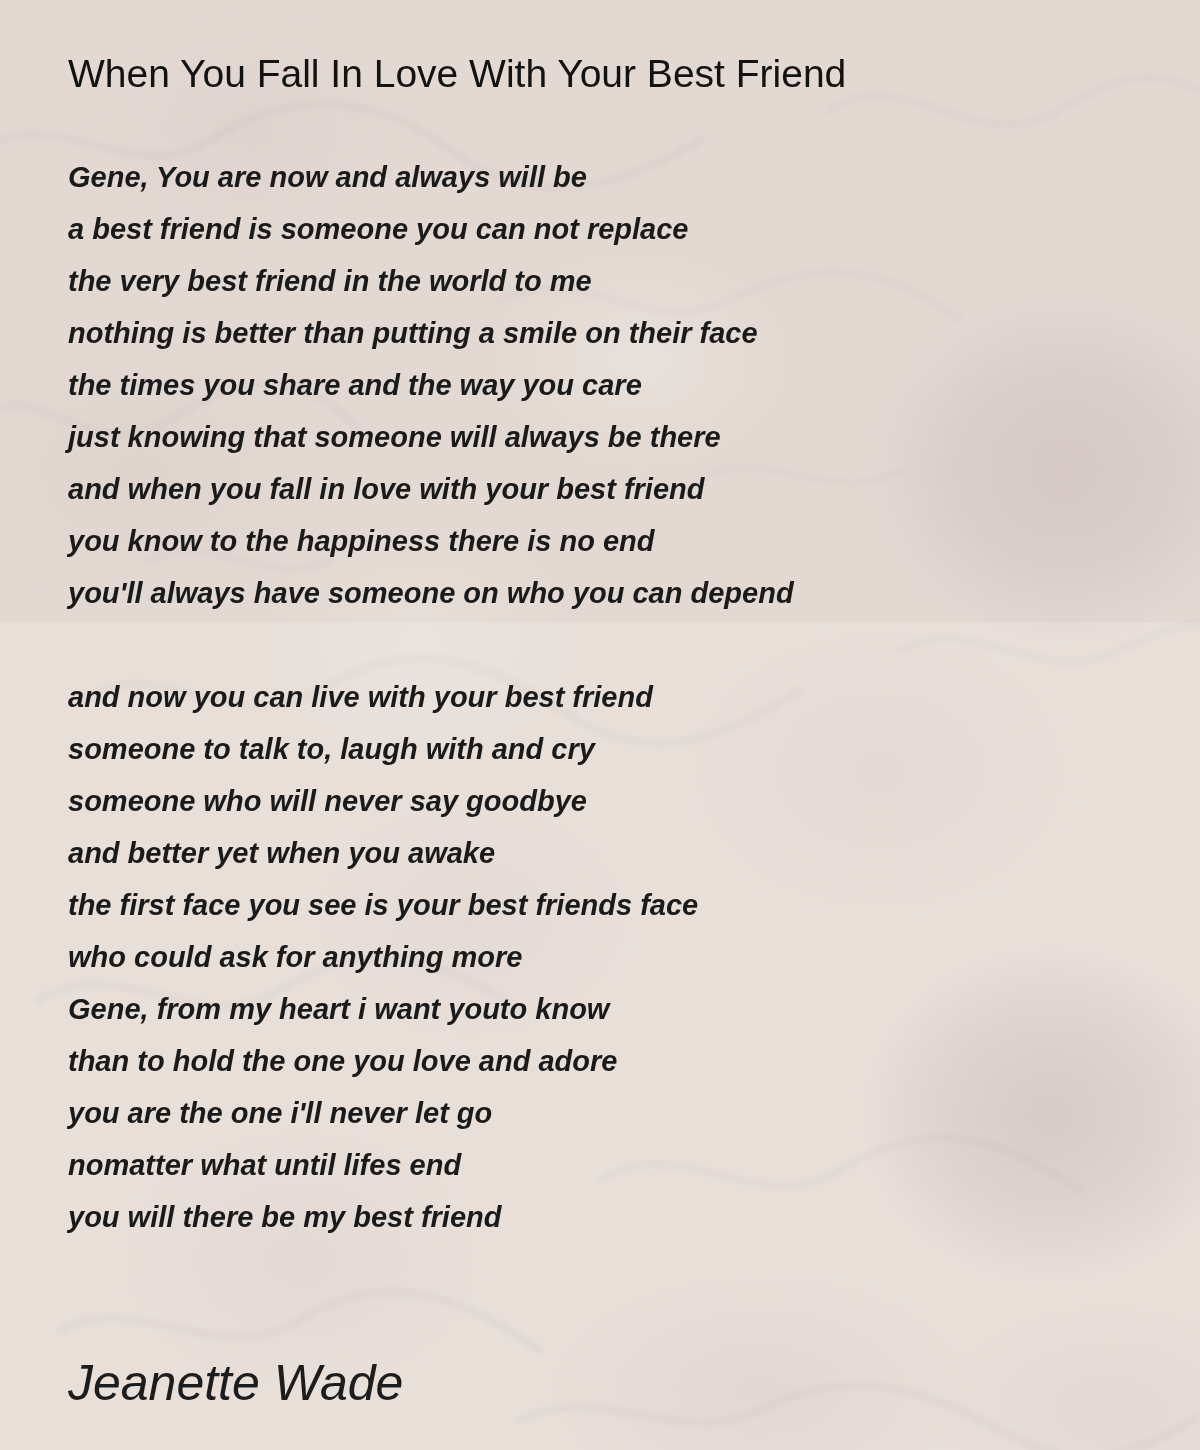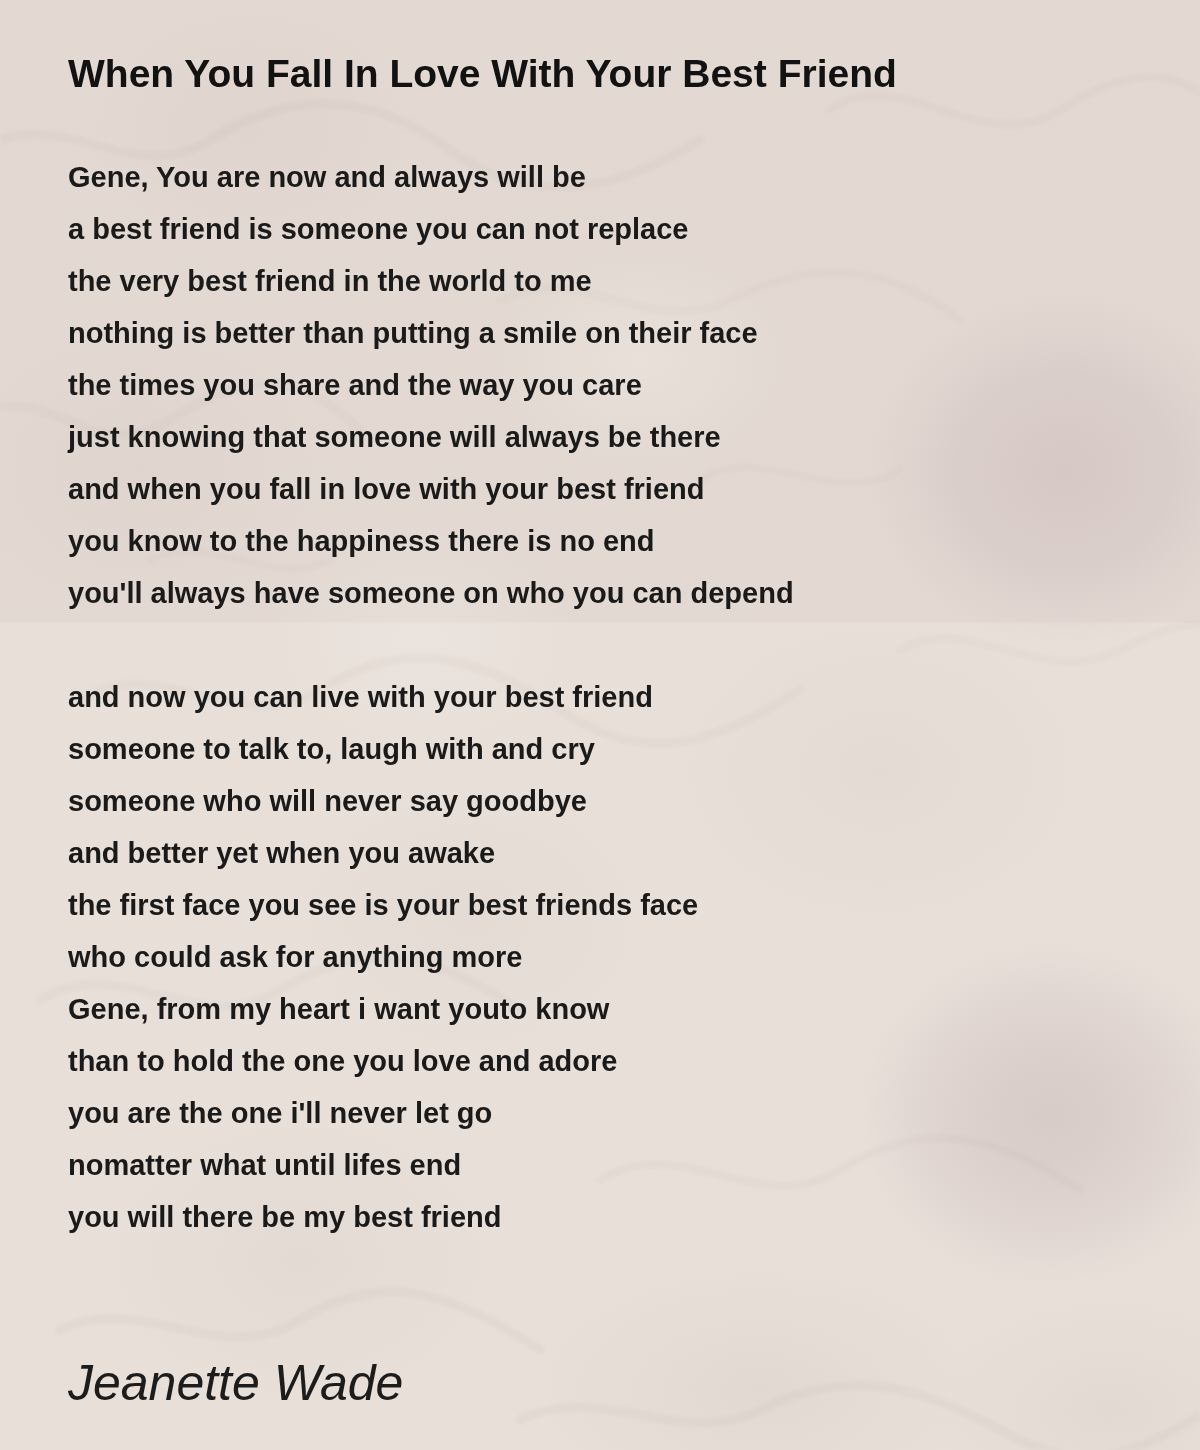--- a/index.html
+++ b/index.html
@@ -41,36 +41,37 @@
   }
   .content {
     position: absolute;
     left: 68px;
     top: 0;
     width: 1080px;
   }
   .poem-title {
     margin: 54px 0 0 0;
     font-family: "Liberation Sans", sans-serif;
-    font-weight: bold;
+    font-weight: normal;
     font-size: 39px;
     line-height: 1;
     color: #121212;
   }
   .stanza { margin: 0; }
   .stanza-1 { margin-top: 58px; }
   .stanza-2 { margin-top: 52px; }
   .poem-line {
     margin: 0;
     font-family: "Liberation Sans", sans-serif;
     font-weight: bold;
     font-size: 29px;
     line-height: 52px;
     color: #1a1a1a;
     white-space: nowrap;
+    font-style: italic;
   }
   .author-signature {
     margin-top: 110px;
     font-family: "Liberation Sans", sans-serif;
     font-style: italic;
     font-weight: normal;
     font-size: 50px;
     line-height: 1.2;
     color: #1c1c1c;
   }

